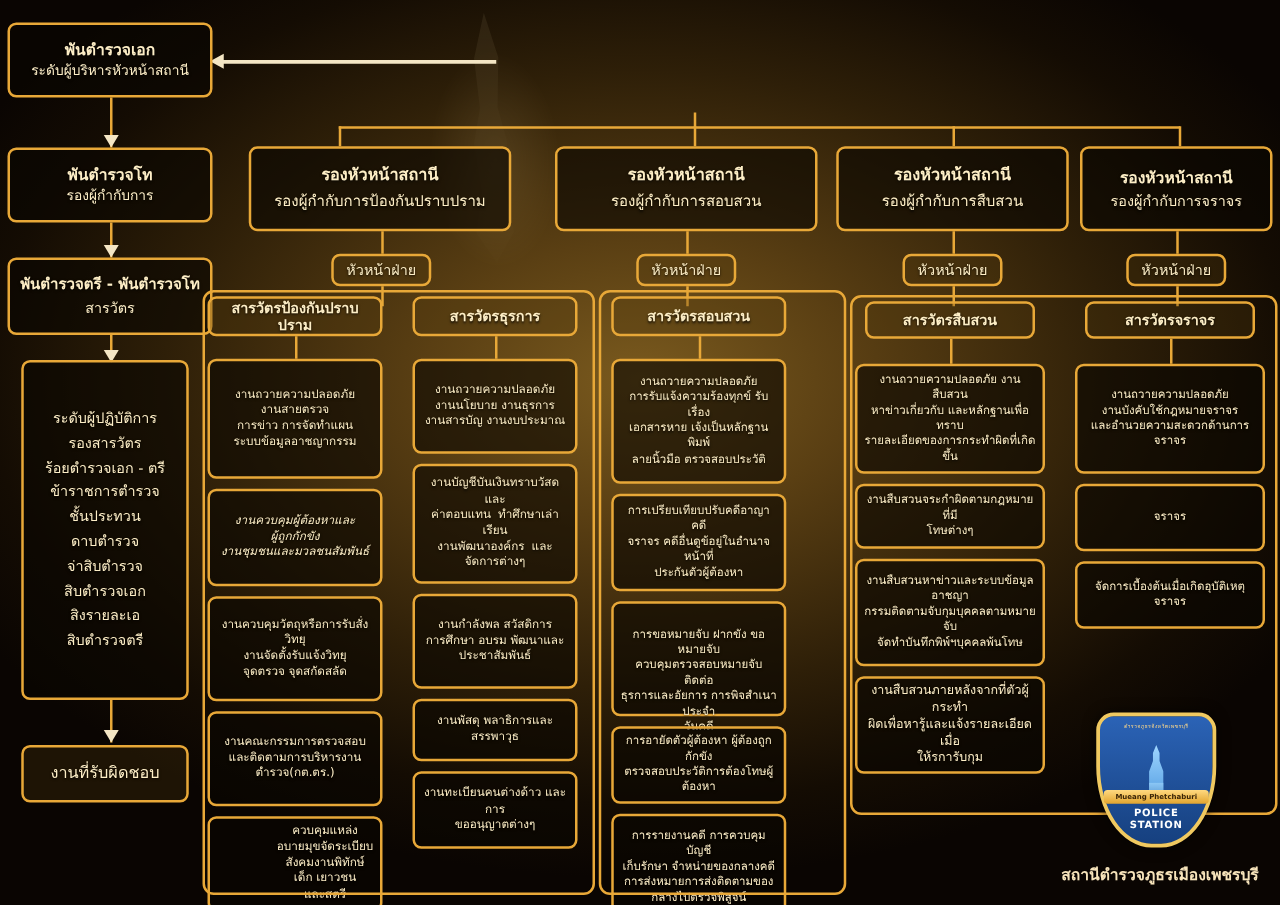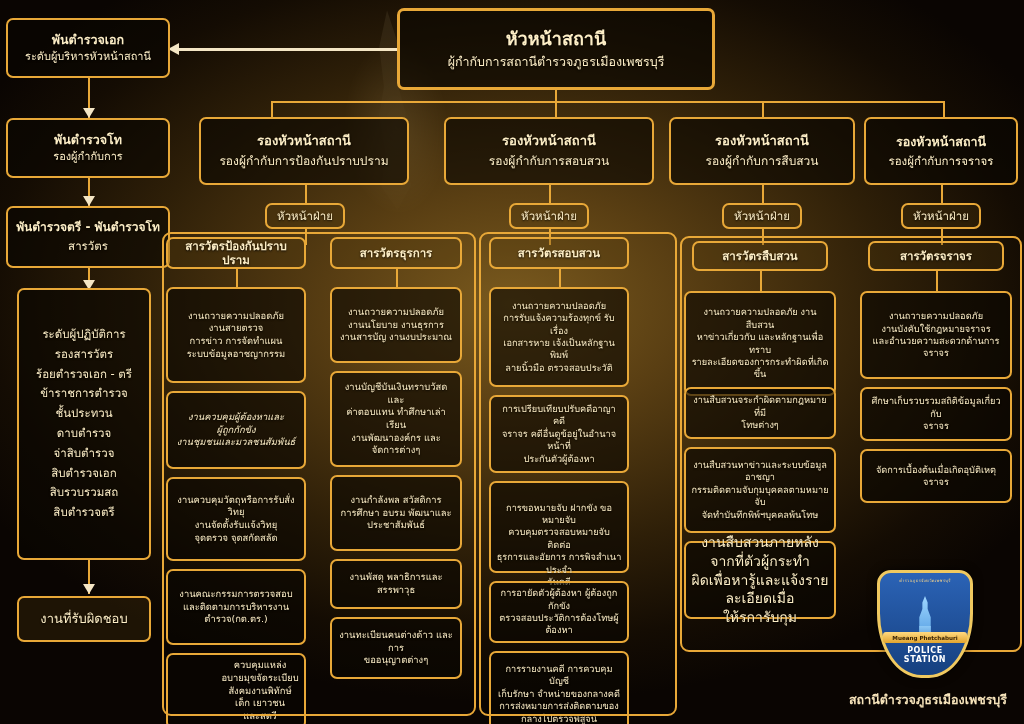--- a/index.html
+++ b/index.html
@@ -106,26 +106,20 @@
     position:absolute;left:838px;top:690px;width:180px;text-align:center;
     font-size:12.5px;color:#f7e4bb;font-weight:bold;
   }
 </style>
 </head>
 <body>
 
 <div id="root">
   <div class="watermark"></div>
 
-  <div class="box dark" style="left:397px;top:8px;width:318px;height:82px;border-width:3px;">
-    <div class="inner">
-      <div class="t-title" style="font-size:18px;">หัวหน้าสถานี</div>
-      <div style="font-size:12.5px;margin-top:4px;">ผู้กำกับการสถานีตำรวจภูธรเมืองเพชรบุรี</div>
-    </div>
-  </div>
 
   <div class="line h" style="left:178px;top:48px;width:219px;height:3px;background:#f4e6c5;"></div>
   <div class="arrow-left" style="left:168px;top:43px;"></div>
 
   <div class="line v" style="left:555px;top:90px;height:12px;"></div>
   <div class="line h" style="left:271px;top:101px;width:673px;"></div>
   <div class="line v" style="left:271px;top:101px;height:16px;"></div>
   <div class="line v" style="left:555px;top:101px;height:16px;"></div>
   <div class="line v" style="left:762px;top:101px;height:16px;"></div>
   <div class="line v" style="left:943px;top:101px;height:16px;"></div>
@@ -160,21 +154,21 @@
   <div class="box dark" style="left:17px;top:288px;width:134px;height:272px;flex-direction:column;justify-content:center;">
     <div class="inner" id="rank-list" style="font-size:11.5px;line-height:1.72;">
         <div>ระดับผู้ปฏิบัติการ</div>
         <div>รองสารวัตร</div>
         <div>ร้อยตำรวจเอก - ตรี</div>
         <div>ข้าราชการตำรวจ</div>
         <div>ชั้นประทวน</div>
         <div>ดาบตำรวจ</div>
         <div>จ่าสิบตำรวจ</div>
         <div>สิบตำรวจเอก</div>
-        <div>สิบรวบรวมสถ</div>
+        <div>สิงรายละเอ</div>
         <div>สิบตำรวจตรี</div>
       </div>
   </div>
   <div class="line v" style="left:88px;top:560px;height:34px;"></div>
   <div class="arrow-down" style="left:83px;top:584px;"></div>
 
   <div class="box light" style="left:17px;top:596px;width:134px;height:46px;">
     <div class="inner" style="font-size:13px;">งานที่รับผิดชอบ</div>
   </div>
 
@@ -287,21 +281,21 @@
         </div>
       </div>
       <div class="box dark" style="left: 330px; top: 287px; width: 132px; height: 76px;">
         <div class="inner" style="font-size: 9.4px; line-height: 1.35;">
           <div>งานถวายความปลอดภัย</div>
           <div>งานนโยบาย งานธุรการ</div>
           <div>งานสารบัญ งานงบประมาณ</div>
         </div>
       </div>
       <div class="box dark" style="left: 330px; top: 371px; width: 132px; height: 96px;">
-        <div class="inner" style="font-size: 9.4px; line-height: 1.35;">
+        <div class="inner" style="font-size: 9.4px; line-height: 1.35; font-family: Liberation Mono, monospace;">
           <div>งานบัญชีบันเงินทราบวัสดและ</div>
           <div>ค่าตอบแทน ทำศึกษาเล่าเรียน</div>
           <div>งานพัฒนาองค์กร และ</div>
           <div>จัดการต่างๆ</div>
         </div>
       </div>
       <div class="box dark" style="left: 330px; top: 475px; width: 132px; height: 76px;">
         <div class="inner" style="font-size: 9.4px; line-height: 1.35;">
           <div>งานกำลังพล สวัสดิการ</div>
           <div>การศึกษา อบรม พัฒนาและ</div>
@@ -350,57 +344,56 @@
         </div>
       </div>
       <div class="box dark" style="left: 489px; top: 651px; width: 140px; height: 86px;">
         <div class="inner" style="font-size: 9.2px; line-height: 1.35;">
           <div>การรายงานคดี การควบคุม บัญชี</div>
           <div>เก็บรักษา จำหน่ายของกลางคดี</div>
           <div>การส่งหมายการส่งติดตามของ</div>
           <div>กลางไปตรวจพิสูจน์</div>
         </div>
       </div>
-      <div class="box dark" style="left: 684px; top: 291px; width: 152px; height: 105px; align-items: center;">
+      <div class="box dark" style="left: 684px; top: 291px; width: 152px; height: 88px; align-items: center;">
         <div class="inner" style="font-size: 9.2px; line-height: 1.35;">
           <div>งานถวายความปลอดภัย งานสืบสวน</div>
           <div>หาข่าวเกี่ยวกับ และหลักฐานเพื่อทราบ</div>
           <div>รายละเอียดของการกระทำผิดที่เกิดขึ้น</div>
         </div>
       </div>
       <div class="box dark" style="left: 684px; top: 387px; width: 152px; height: 52px;">
         <div class="inner" style="font-size: 9.2px; line-height: 1.35;">
           <div>งานสืบสวนจระกำผิดตามกฎหมายที่มี</div>
           <div>โทษต่างๆ</div>
         </div>
       </div>
       <div class="box dark" style="left: 684px; top: 447px; width: 152px; height: 86px;">
         <div class="inner" style="font-size: 9.2px; line-height: 1.35;">
           <div>งานสืบสวนหาข่าวและระบบข้อมูลอาชญา</div>
           <div>กรรมติดตามจับกุมบุคคลตามหมายจับ</div>
           <div>จัดทำบันทึกพิพ์ฯบุคคลพ้นโทษ</div>
         </div>
       </div>
       <div class="box dark" style="left: 684px; top: 541px; width: 152px; height: 78px;">
-        <div class="inner" style="font-size: 14px; line-height: 1.35;">
+        <div class="inner" style="font-size: 10px; line-height: 1.35;">
           <div>งานสืบสวนภายหลังจากที่ตัวผู้กระทำ</div>
           <div>ผิดเพื่อหารู้และแจ้งรายละเอียดเมื่อ</div>
           <div>ให้รการับกุม</div>
         </div>
       </div>
       <div class="box dark" style="left: 860px; top: 291px; width: 152px; height: 88px;">
         <div class="inner" style="font-size: 9.2px; line-height: 1.35;">
           <div>งานถวายความปลอดภัย</div>
           <div>งานบังคับใช้กฎหมายจราจร</div>
           <div>และอำนวยความสะดวกด้านการจราจร</div>
         </div>
       </div>
       <div class="box dark" style="left: 860px; top: 387px; width: 152px; height: 54px;">
         <div class="inner" style="font-size: 9.2px; line-height: 1.35;">
-          <div>ศึกษาเก็บรวบรวมสถิติข้อมูลเกี่ยวกับ</div>
           <div>จราจร</div>
         </div>
       </div>
       <div class="box dark" style="left: 860px; top: 449px; width: 152px; height: 54px;">
         <div class="inner" style="font-size: 9.2px; line-height: 1.35;">
           <div>จัดการเบื้องต้นเมื่อเกิดอุบัติเหตุจราจร</div>
         </div>
       </div>
     </div>
 

